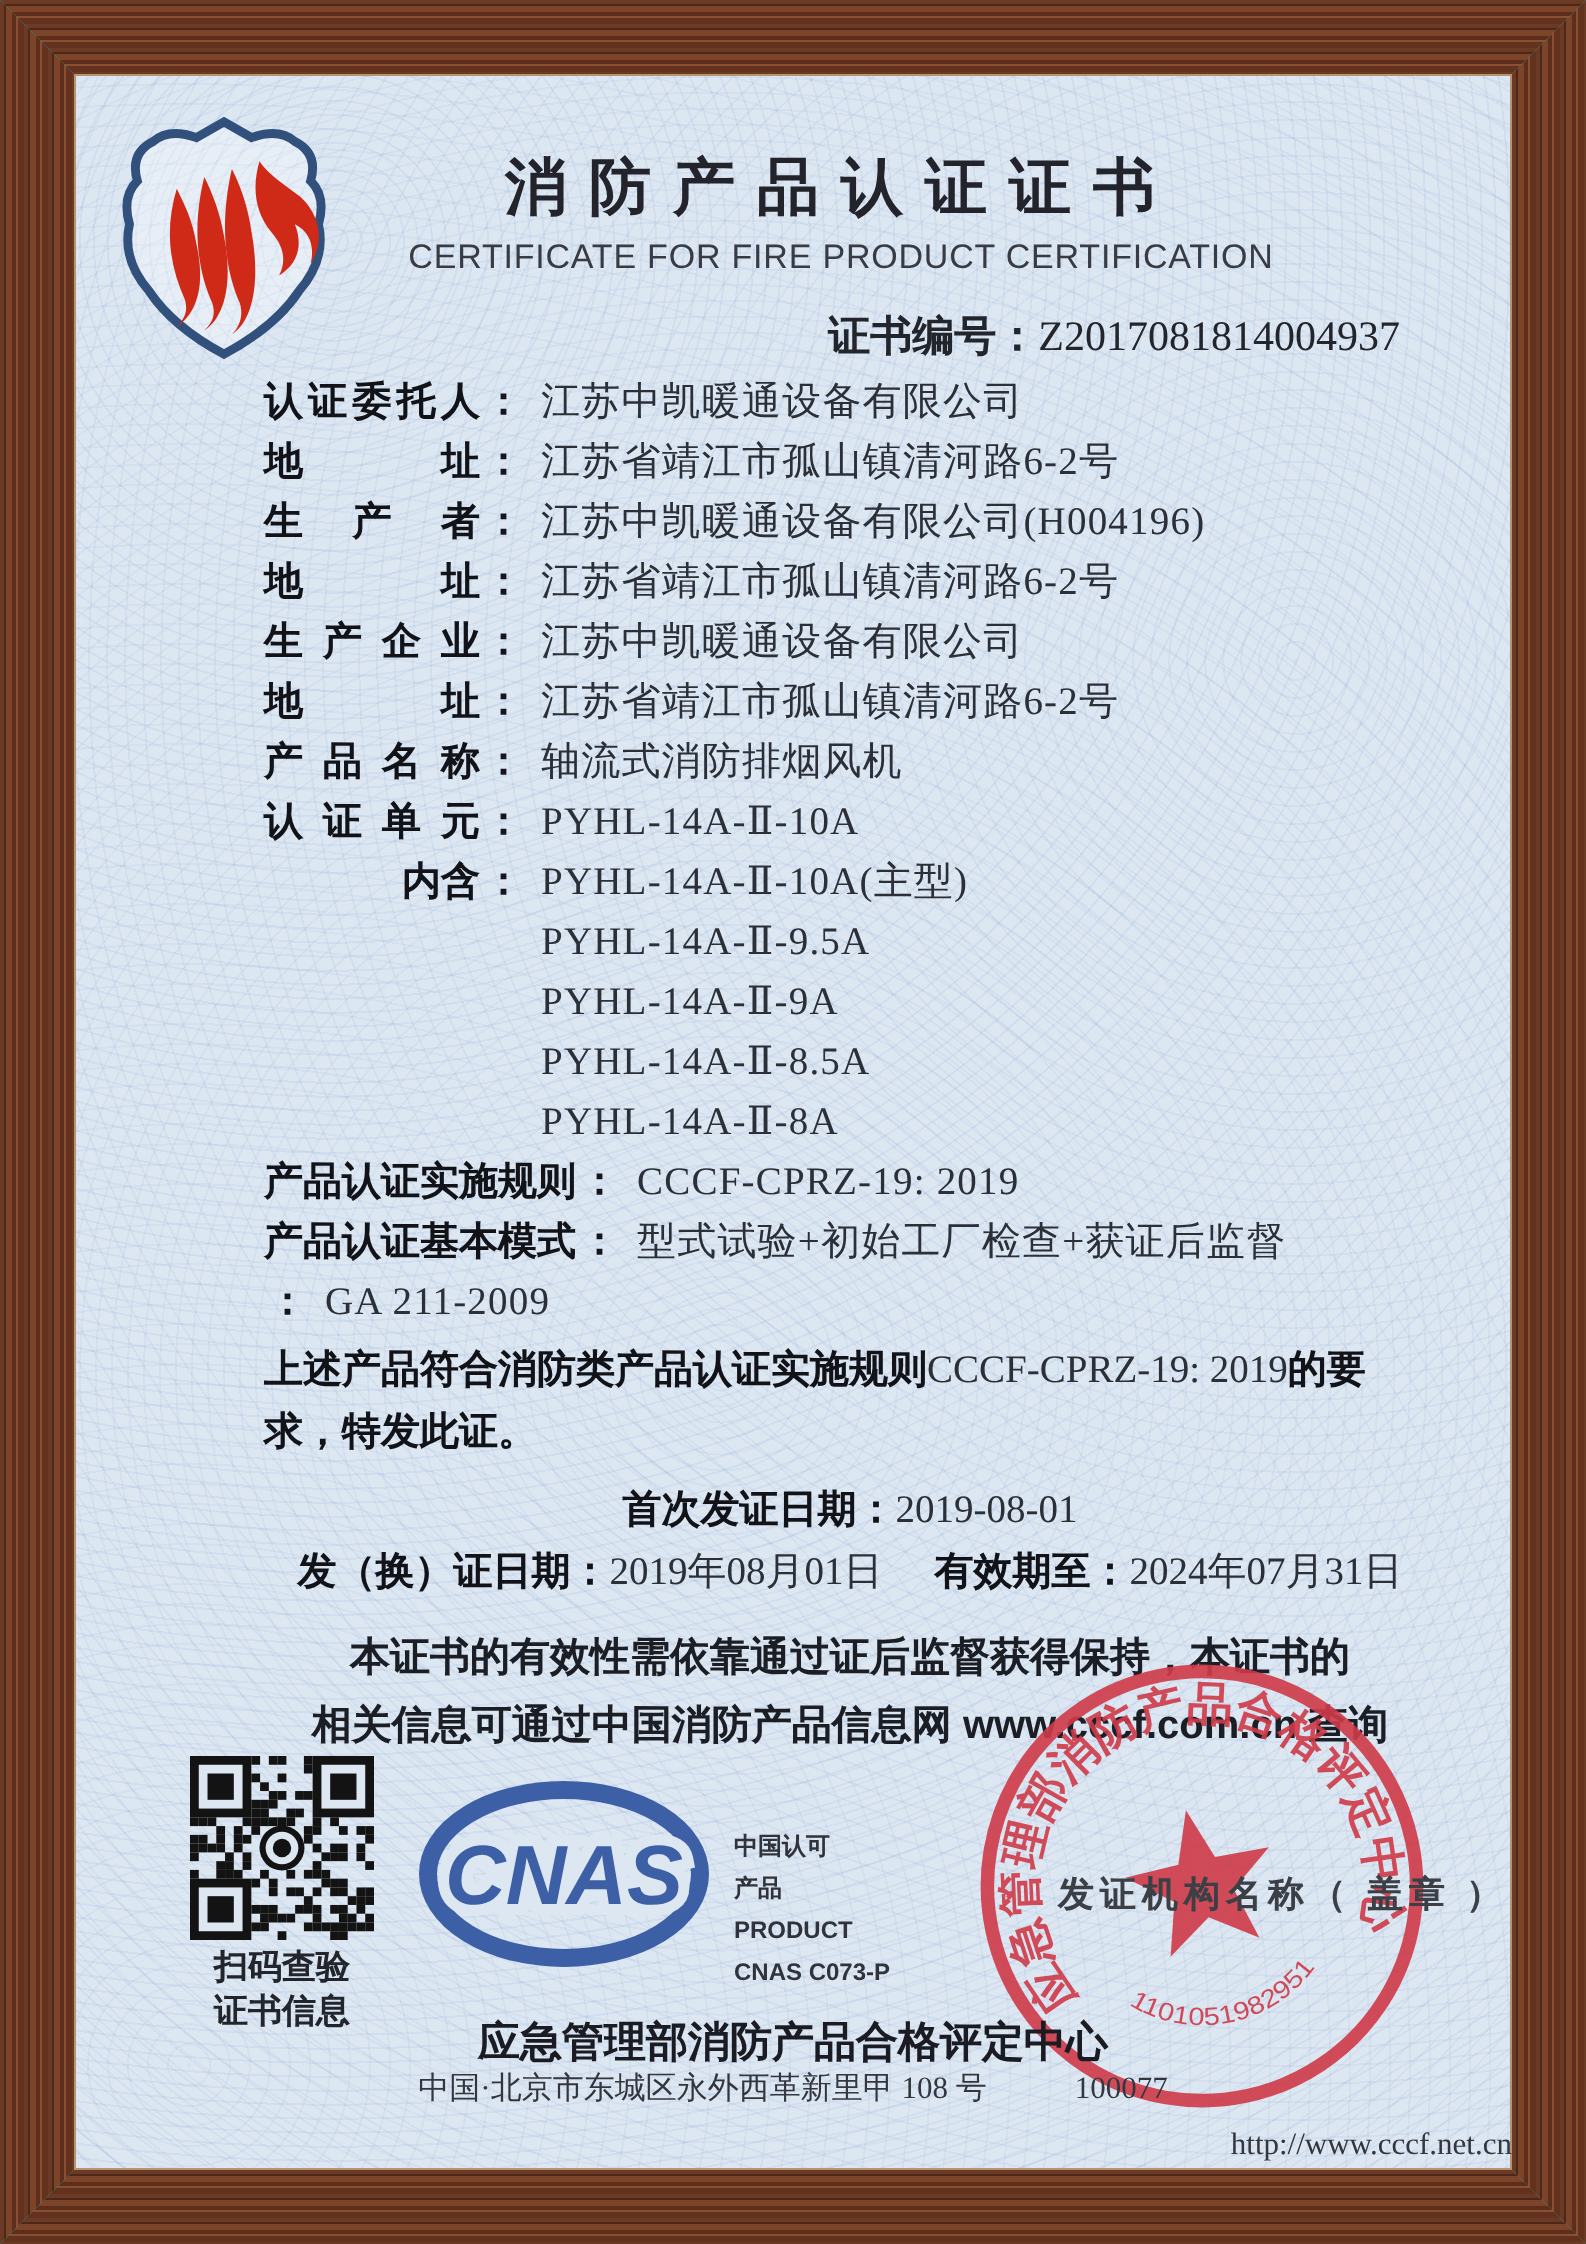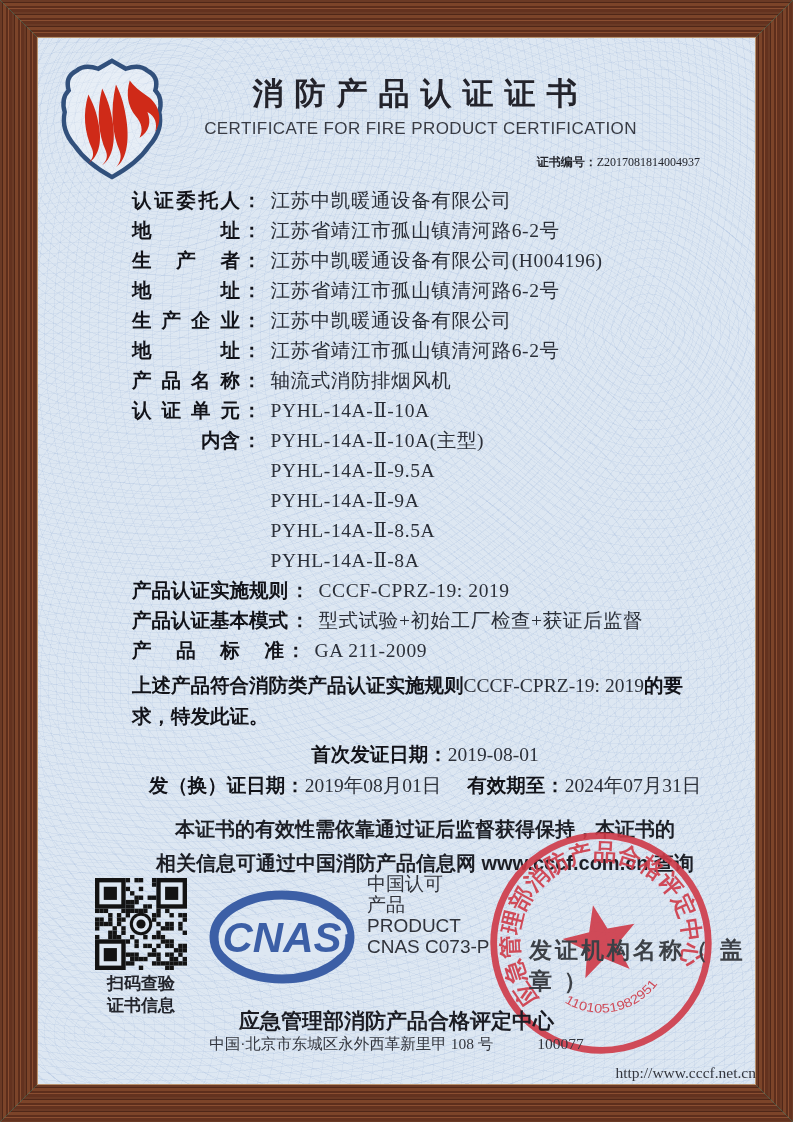--- a/index.html
+++ b/index.html
@@ -24,21 +24,21 @@
       repeating-radial-gradient(circle at 45% 62%, rgba(110,145,200,.08) 0 1px, transparent 1px 8px),
       repeating-radial-gradient(circle at 8% 95%, rgba(110,145,200,.08) 0 1px, transparent 1px 10px);
     box-shadow:inset 0 0 0 1px #b9936f;}
   
   .logo{position:absolute;left:14px;top:18px;width:122px;height:128px;}
   .title{position:absolute;left:84px;right:36px;top:36px;text-align:center;
     font-size:31px;font-weight:bold;letter-spacing:11px;color:#23232b;}
   .subtitle{position:absolute;left:84px;right:36px;top:82px;text-align:center;
     font-size:17px;color:#383b44;letter-spacing:.4px;}
   .certno{position:absolute;right:56px;top:117px;font-family:"Liberation Serif","DejaVu Serif",serif;
-    font-size:12px;color:#23252c;}
+    font-size:21px;color:#23252c;}
   .certno .lab{font-weight:bold;}
   
   #fields{position:absolute;left:50px;right:38px;top:150px;color:#15161d;margin-left:45px;}
   .frow{display:flex;align-items:baseline;height:30px;font-size:19.5px;}
   .flabel{font-weight:bold;width:108px;text-align:justify;text-align-last:justify;flex:none;color:#121319;}
   .frow.inner .flabel{text-align-last:right;}
   .frow.wide .flabel{width:auto;text-align-last:auto;}
   .frow.std .flabel{width:152px;}
   .fcolon{font-weight:bold;margin:0 9px 0 2px;flex:none;}
   .frow.cont .fcolon{visibility:hidden;}
@@ -50,24 +50,24 @@
   .dline.center{}
   .dline .lab{font-weight:bold;color:#121319;}
   .dline .val{font-family:"Liberation Serif","DejaVu Serif",serif;color:#2b2f38;}
   .dline .gap{display:inline-block;width:26px;}
   .notice{margin-top:9px;text-align:center;font-size:20px;font-weight:bold;line-height:34px;color:#1c1e25;}
   
   .qr{position:absolute;left:58px;top:841px;width:92px;height:92px;}
   .qrcap{position:absolute;left:46px;top:936px;width:116px;text-align:center;
     font-size:17px;line-height:22px;color:#23252c;font-weight:bold;}
   .cnas{position:absolute;left:170px;top:852px;width:150px;height:96px;}
-  .accr{position:absolute;left:330px;top:836px;font-size:19px;line-height:21px;color:#30333b;}
+  .accr{position:absolute;left:330px;top:876px;font-size:12px;line-height:21px;color:#30333b;font-weight:bold;}
   .seal{position:absolute;left:448px;top:790px;width:232px;height:232px;transform:rotate(-12deg);opacity:.9;}
   .sealcap{position:absolute;left:492px;top:898px;font-family:"Liberation Serif","DejaVu Serif",serif;
-    font-size:23px;letter-spacing:3px;color:#3c4046;font-weight:600;z-index:4;}
+    font-size:18px;letter-spacing:3px;color:#3c4046;font-weight:600;z-index:4;}
   .f-org{position:absolute;left:0;right:0;top:970px;text-align:center;font-size:21px;font-weight:bold;color:#1b1c23;}
   .f-addr{position:absolute;left:0;right:0;top:997px;text-align:center;
     font-family:"Liberation Serif","DejaVu Serif",serif;font-size:15.5px;color:#33363e;}
   .f-addr .pc{margin-left:44px;}
   .f-url{position:absolute;left:0;right:0;top:1027px;text-align:right;
     font-family:Liberation Serif, serif;font-size:15.5px;color:#33363e;}
 </style>
 </head>
 <body>
 
@@ -162,21 +162,20 @@
           <span class="flabel">产品认证实施规则</span>
           <span class="fcolon">：</span>
           <span class="fvalue">CCCF-CPRZ-19: 2019</span>
         </div>
       <div class="frow wide">
           <span class="flabel">产品认证基本模式</span>
           <span class="fcolon">：</span>
           <span class="fvalue">型式试验+初始工厂检查+获证后监督</span>
         </div>
       <div class="frow std">
-          <span class="flabel">产品标准</span>
           <span class="fcolon">：</span>
           <span class="fvalue">GA 211-2009</span>
         </div>
 
       <div class="para">
         <span class="b">上述产品符合消防类产品认证实施规则</span><span class="code">CCCF-CPRZ-19: 2019</span><span class="b">的要求，特发此证。</span>
       </div>
 
       <div class="dline center" style="margin-top:9px;">
         <span class="lab">首次发证日期：</span><span class="val">2019-08-01</span>

